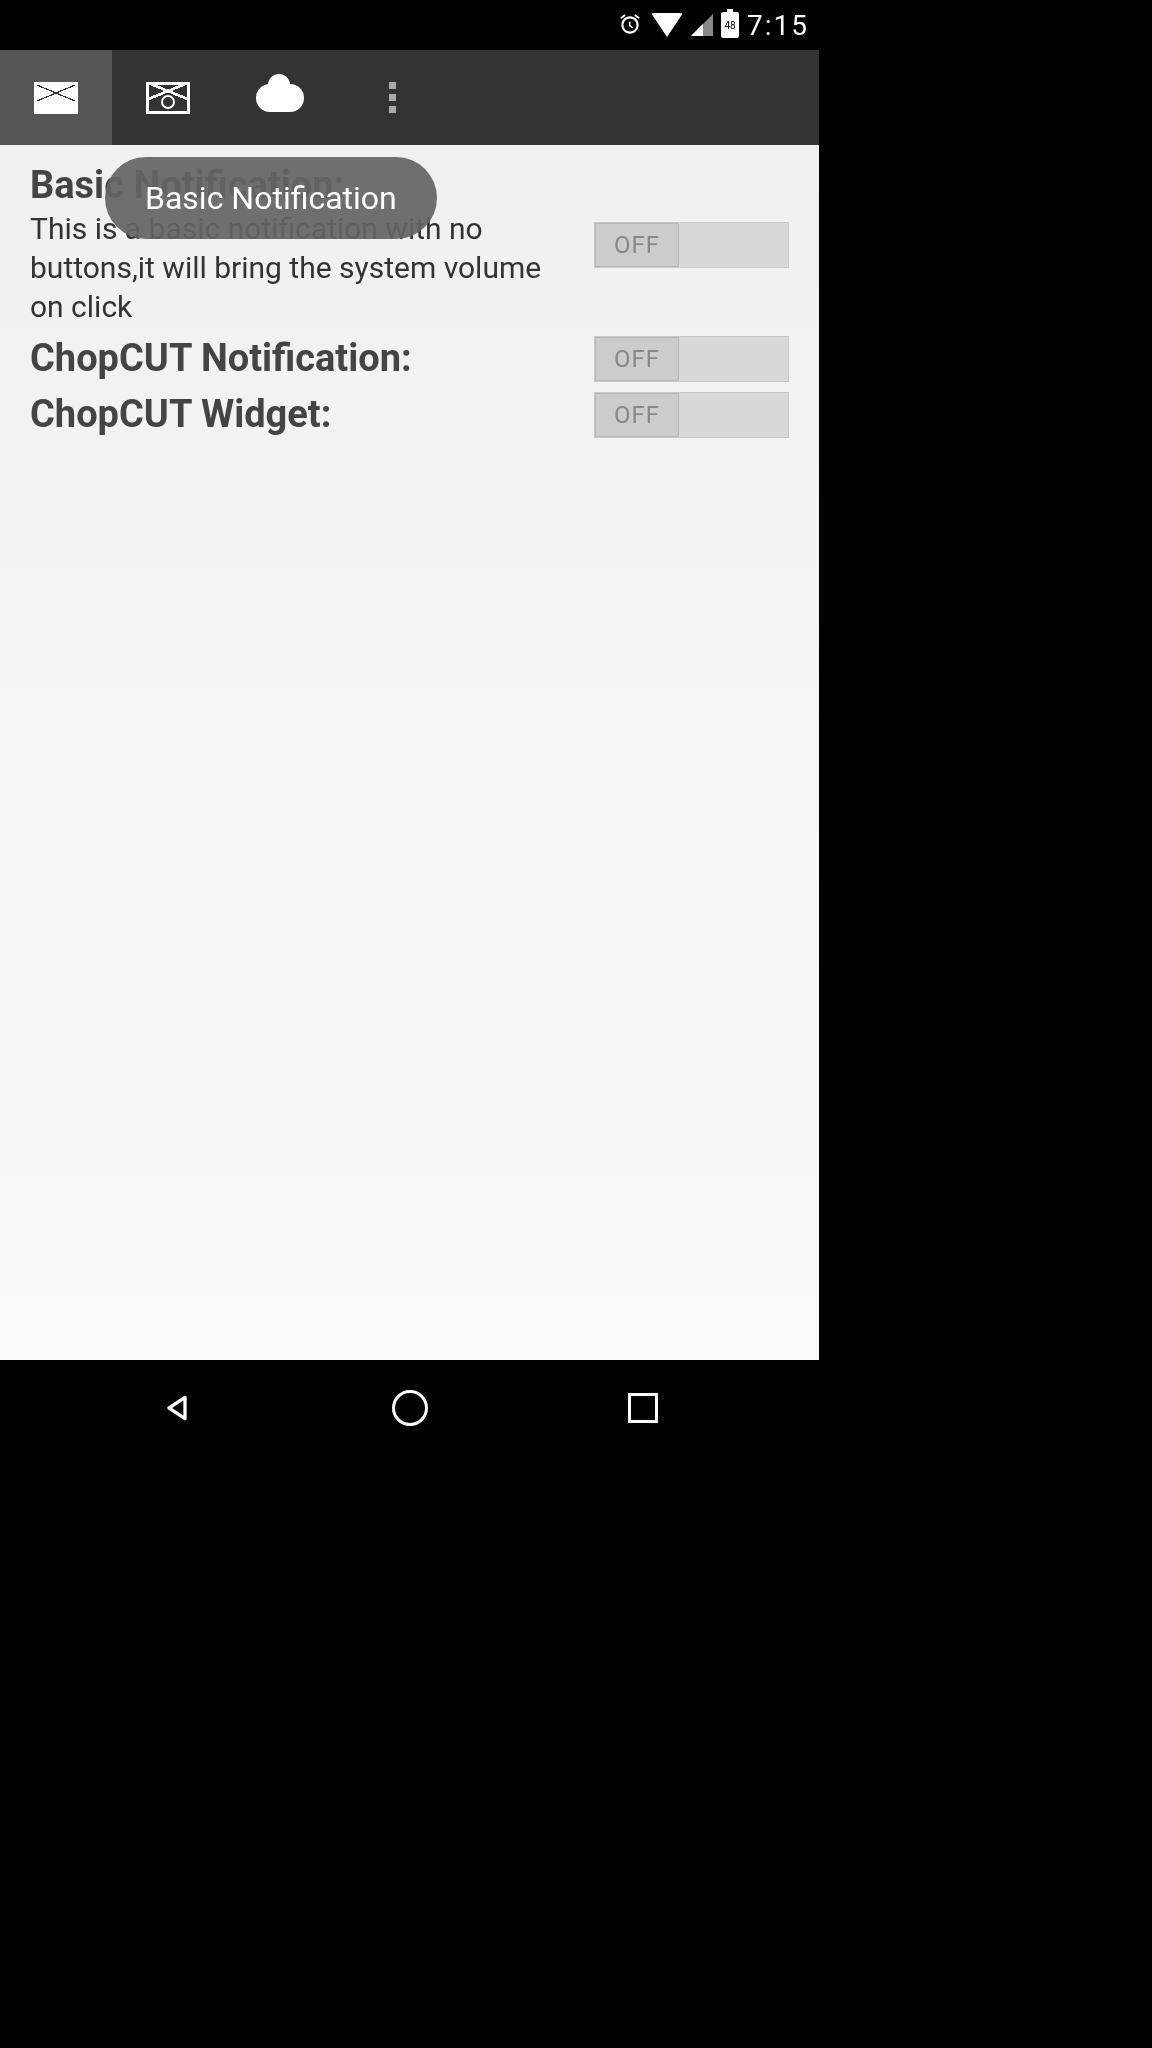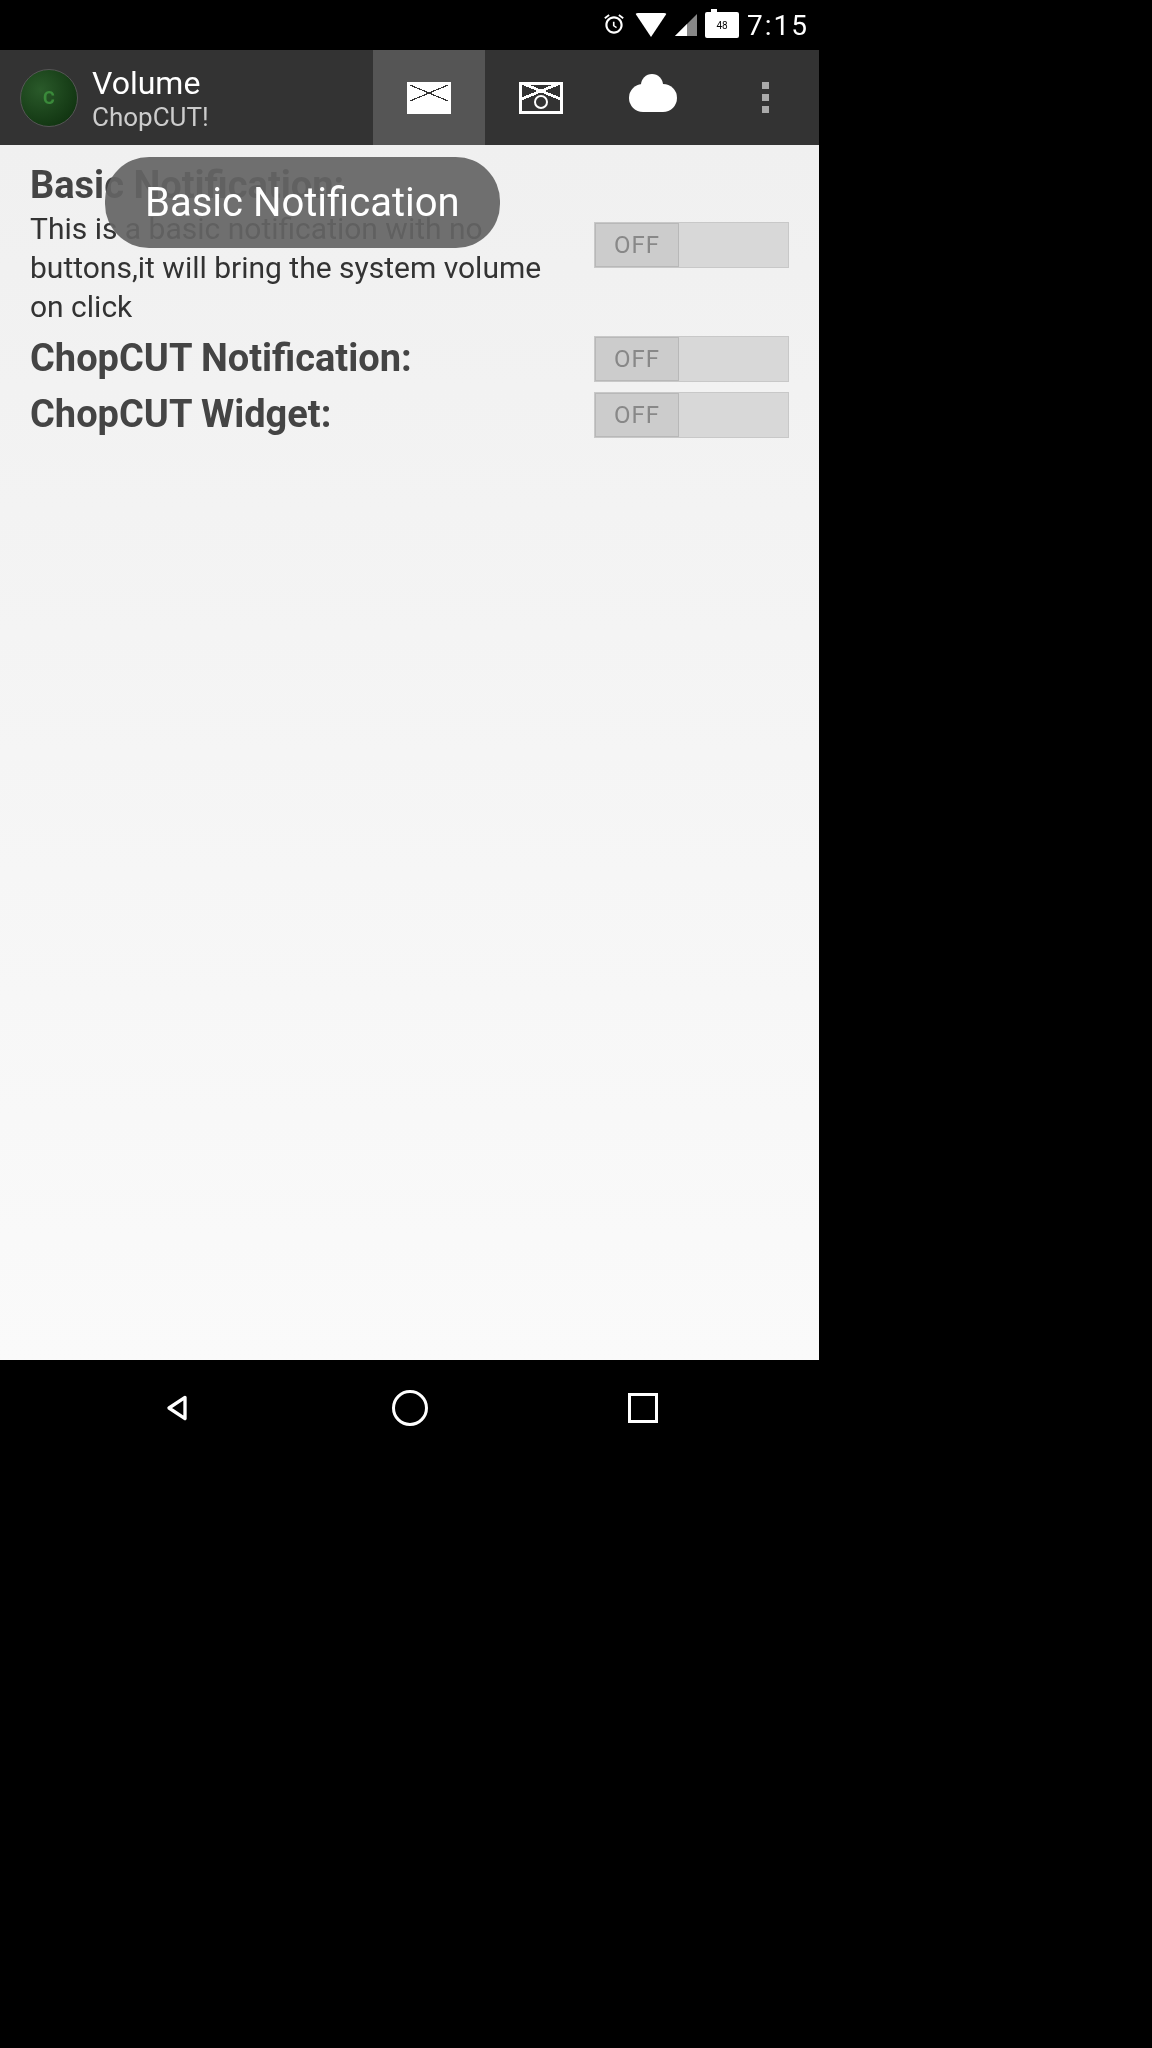--- a/index.html
+++ b/index.html
@@ -59,21 +59,21 @@
       content: "";
       position: absolute;
       bottom: -22px;
       left: -22px;
       width: 0;
       height: 0;
       border-left: 12px solid transparent;
       border-bottom: 12px solid #fff;
     }
     .battery-icon {
-      width: 34px;
+      width: 18px;
       height: 26px;
       border: 2px solid #fff;
       border-radius: 2px;
       position: relative;
       display: flex;
       align-items: center;
       justify-content: center;
       font-size: 10px;
       color: #000;
       background: #fff;
@@ -265,21 +265,21 @@
       color: #888;
       letter-spacing: 1px;
     }
     
     .tooltip {
       position: absolute;
       top: 12px;
       left: 105px;
       background: rgba(100, 100, 100, 0.92);
       color: #fff;
-      font-size: 40px;
+      font-size: 32px;
       padding: 22px 40px;
       border-radius: 44px;
       z-index: 10;
     }
     
     .nav-bar {
       height: 96px;
       background: #000;
       display: flex;
       align-items: center;
@@ -314,27 +314,20 @@
       <path d="M12 4c-4.4 0-8 3.6-8 8s3.6 8 8 8 8-3.6 8-8-3.6-8-8-8zm0 14c-3.3 0-6-2.7-6-6s2.7-6 6-6 6 2.7 6 6-2.7 6-6 6zm.5-9H11v4l3 2 .7-1.2-2.2-1.3V9zM7 2L3 5l1 1.5L8 3.5 7 2zm10 0l-1 1.5L20 6.5 21 5l-4-3z"></path>
     </svg>
     <div class="wifi-icon"></div>
     <div class="signal-icon"></div>
     <div class="battery-icon">48</div>
     <span class="status-time">7:15</span>
   </div>
 </div>
 
 <div class="app-bar">
-  <div class="app-info">
-    <div class="app-icon"></div>
-    <div class="app-titles">
-      <div class="app-title">Volume</div>
-      <div class="app-subtitle">ChopCUT!</div>
-    </div>
-  </div>
   <div class="action-buttons">
     <div class="action-btn active">
       <div class="mail-icon"></div>
     </div>
     <div class="action-btn">
       <div class="mail-open-icon"></div>
     </div>
     <div class="action-btn">
       <div class="cloud-icon"></div>
     </div>

